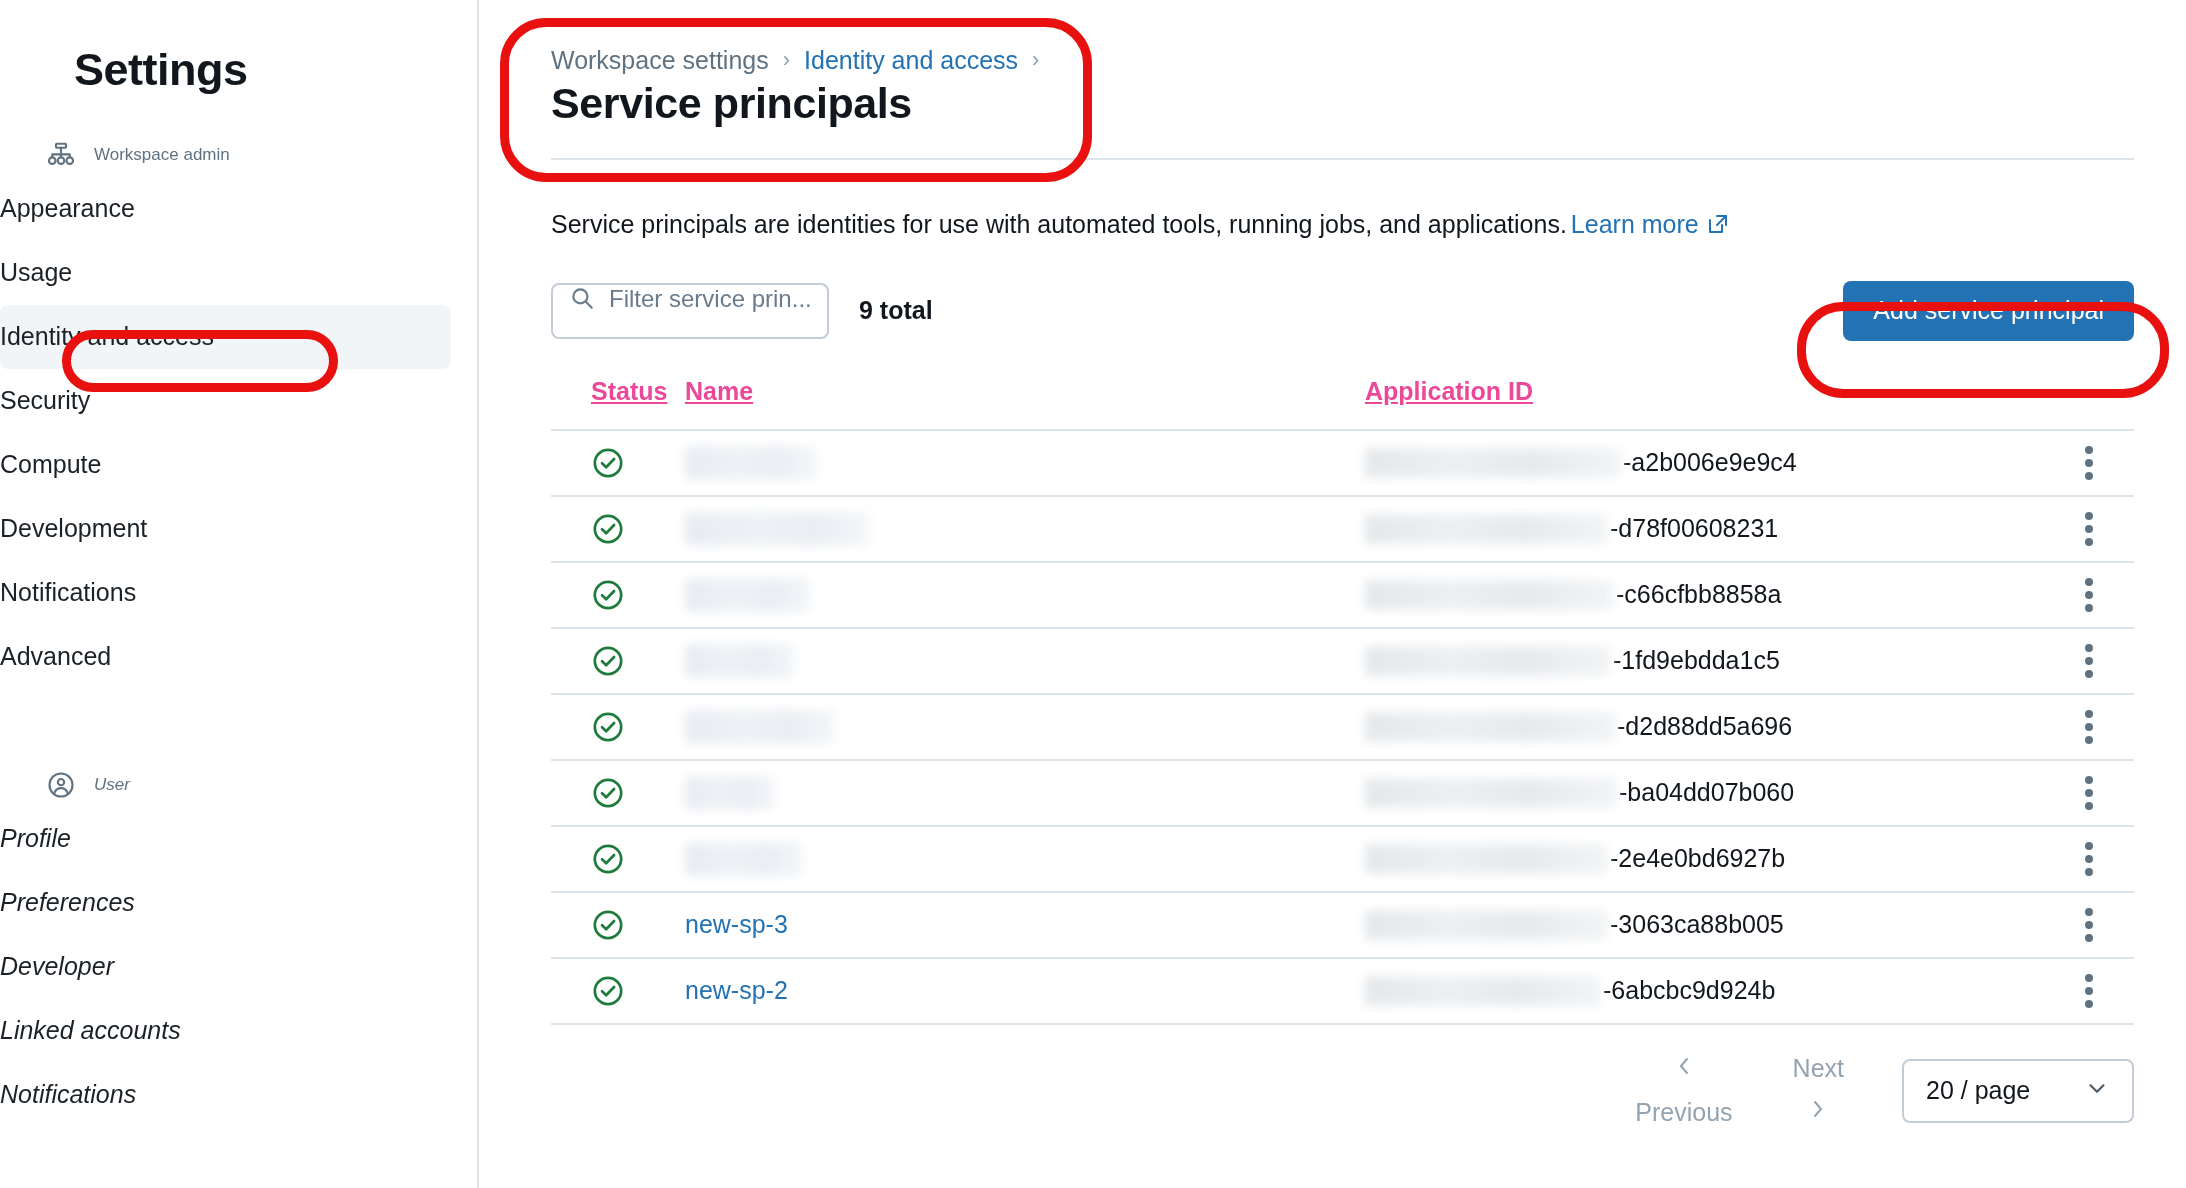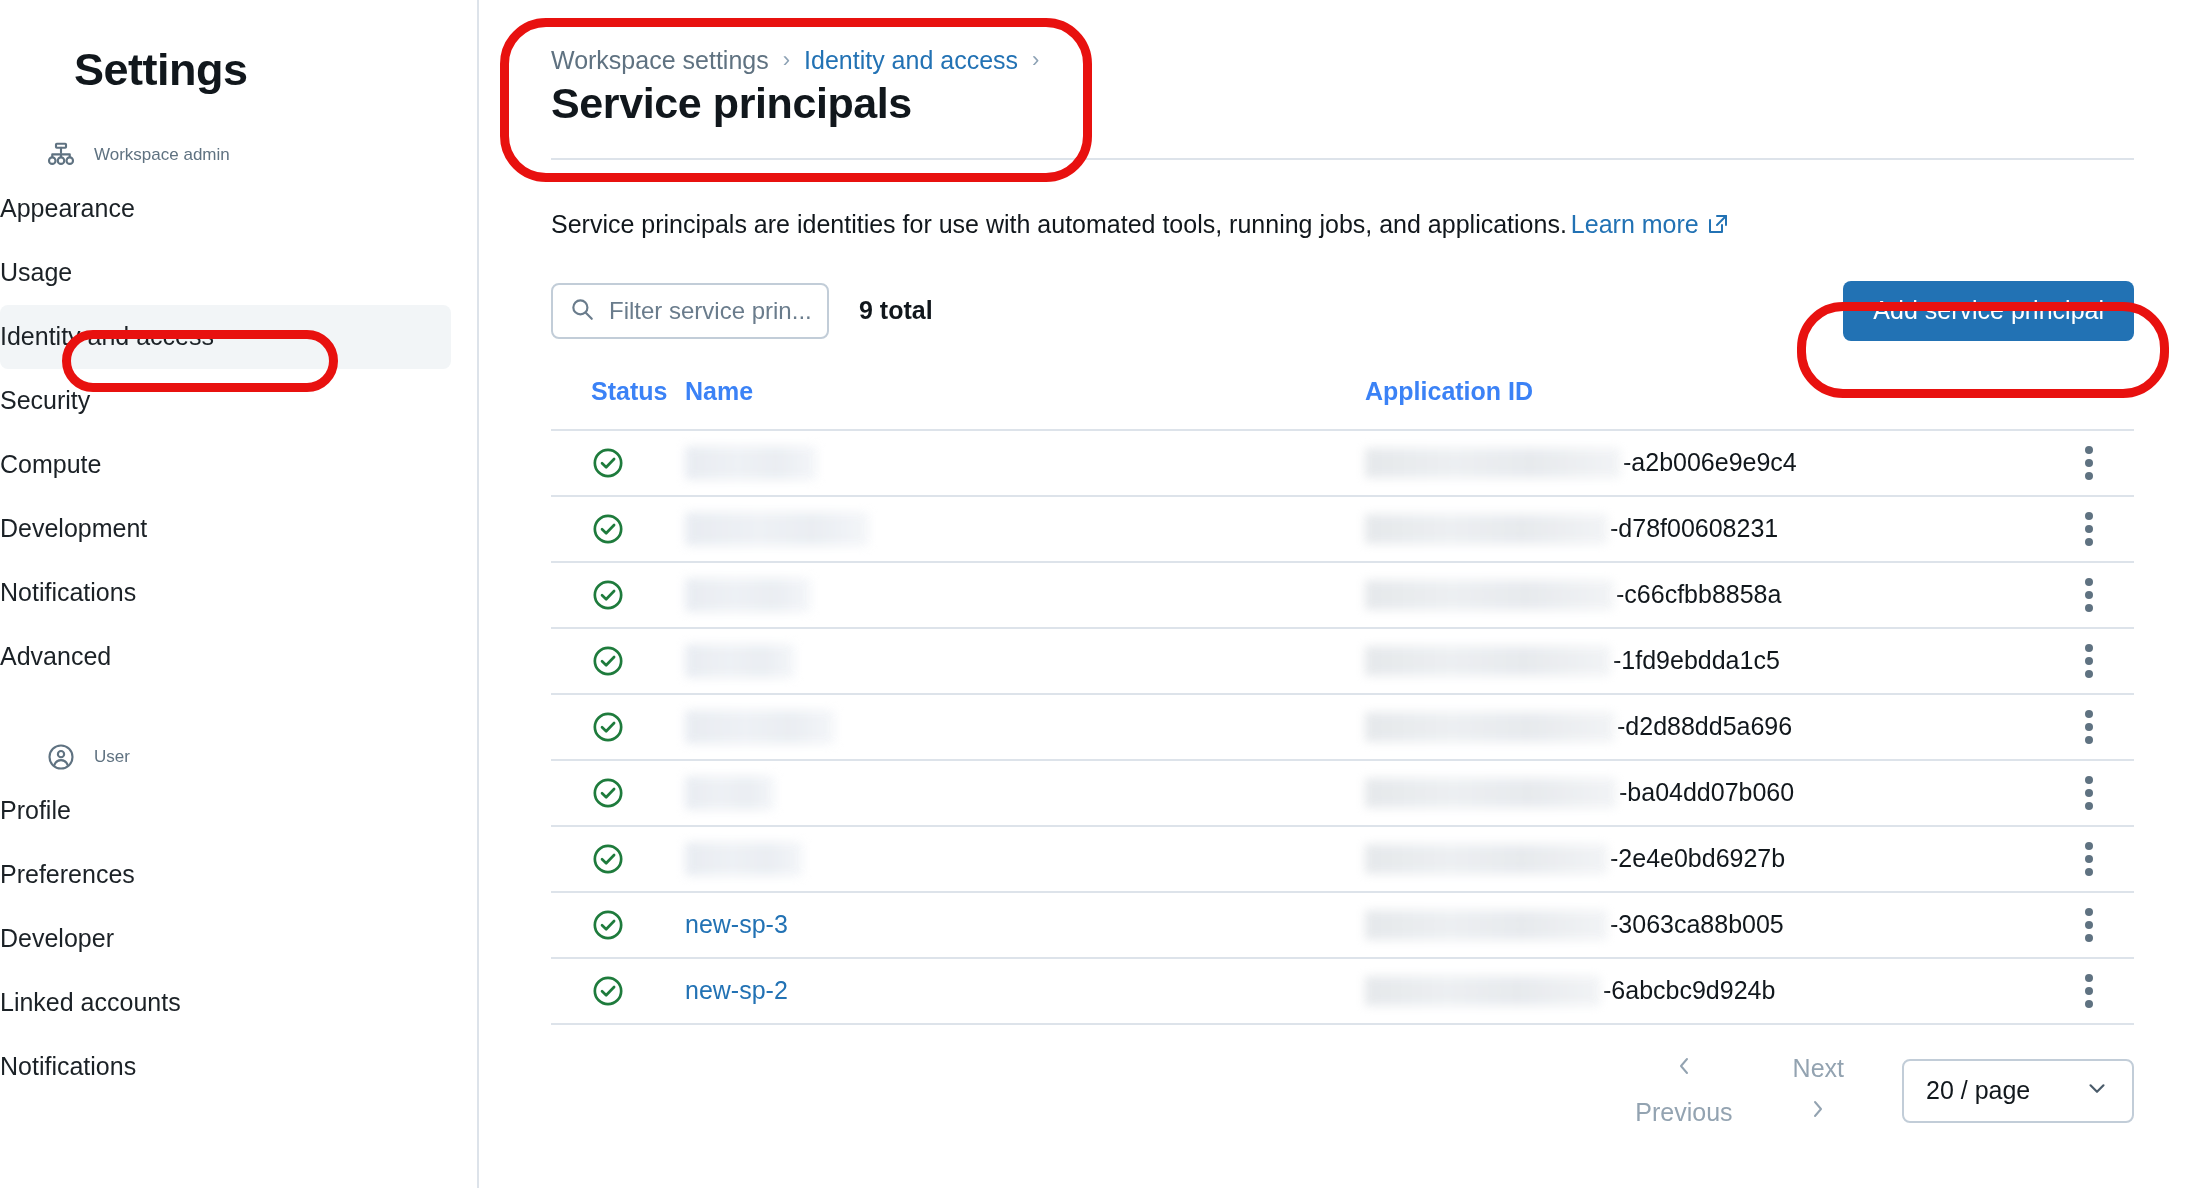--- a/index.html
+++ b/index.html
@@ -28,21 +28,21 @@
   }
   .settings-title {
     font-size: 45px;
     font-weight: bold;
     color: #11171c;
     letter-spacing: -0.5px;
     padding: 45px 0 0 74px;
     line-height: 1.1;
   }
   .nav-group { margin-top: 38px; }
-  .nav-group.second { margin-top: 46px; }
+  .nav-group.second { margin-top: 74px; font-style: italic; }
   .group-head {
     display: flex;
     align-items: center;
     gap: 18px;
     padding: 0 0 0 46px;
     height: 44px;
     color: #5f7281;
     font-size: 17px;
   }
   .group-head .gicon {
@@ -120,21 +120,20 @@
     align-items: center;
     padding: 36px 52px 0 52px;
     position: relative;
   }
   .filter-box {
     width: 278px;
     height: 56px;
     border: 2px solid #c2cdd8;
     border-radius: 8px;
     display: flex;
-    align-items: center;
     gap: 14px;
     padding: 0 16px;
     background: #fff;
     cursor: text;
   }
   .filter-box .ph {
     color: #6a7c8c;
     font-size: 24px;
     white-space: nowrap;
     overflow: hidden;
@@ -167,24 +166,25 @@
   .trow {
     display: flex;
     align-items: center;
     border-bottom: 2px solid #dde3ea;
     height: 66px;
   }
   .thead {
     height: 54px;
     font-size: 25px;
     font-weight: bold;
-    color: #3b82f6;
+    color: #ec4899;
     border-bottom: 2px solid #dde3ea;
     display: flex;
     align-items: flex-start;
+    text-decoration: underline;
   }
   .c-status { flex: 0 0 134px; }
   .c-name   { flex: 0 0 680px; }
   .c-appid  { flex: 1 1 auto; }
   .c-menu   { flex: 0 0 90px; display: flex; justify-content: center; }
 
   .status-cell { display: flex; align-items: center; padding-left: 40px; }
   .check-ico { width: 34px; height: 34px; display: block; }
 
   .blur-name {

